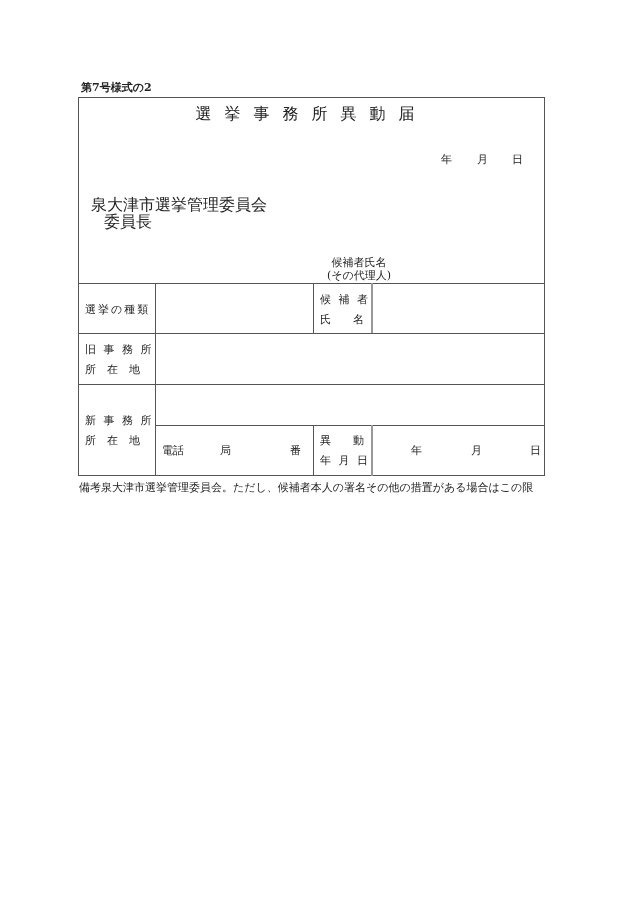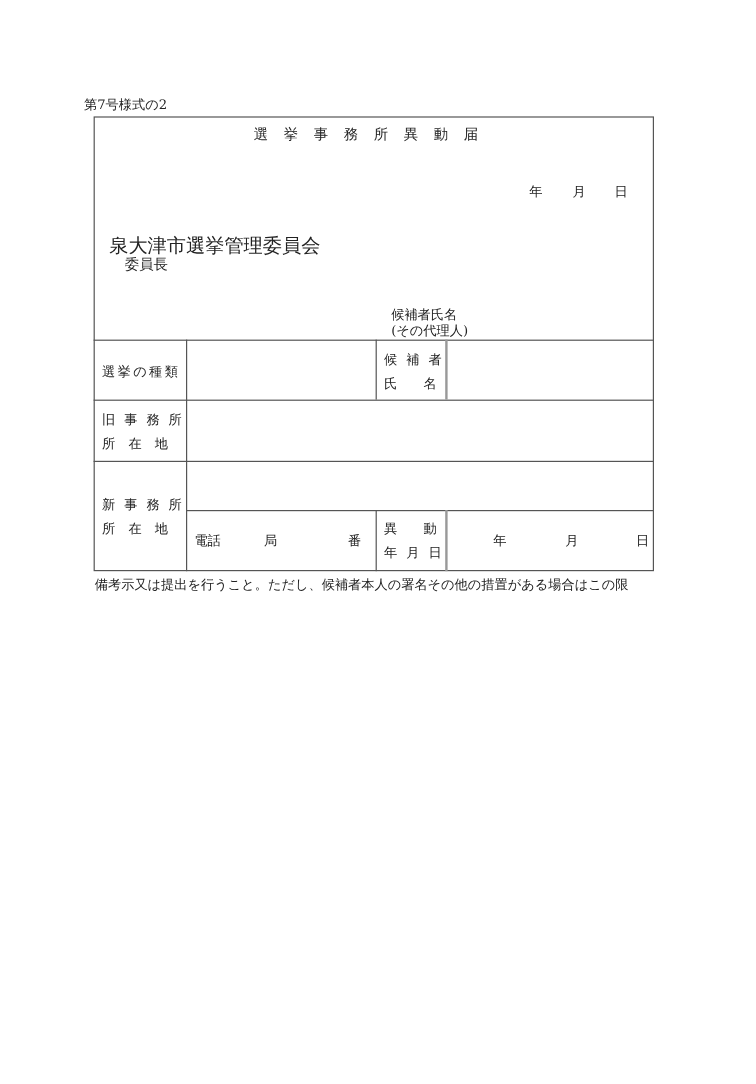--- a/index.html
+++ b/index.html
@@ -1,25 +1,25 @@
 <!DOCTYPE html>
 <html><head>
 <meta charset="utf-8">
 <style>
   html, body { margin: 0; padding: 0; background: #ffffff; }
   body { width: 630px; height: 903px; position: relative; overflow: hidden;
          font-family: "DejaVu Serif", "Liberation Serif", serif; color: #222; }
   .abs { position: absolute; }
-  .form-no { left: 70px; top: 80px; font-size: 11px; }
+  .form-no { left: 81px; top: 80px; font-size: 11px; font-weight: bold; }
   .frame { left: 78px; top: 97px; width: 467px; height: 379px; border: 1px solid #555; box-sizing: border-box; }
-  .title { left: 78px; top: 104px; width: 467px; text-align: center; font-size: 12px; letter-spacing: 13px; }
+  .title { left: 78px; top: 104px; width: 467px; text-align: center; font-size: 16px; letter-spacing: 13px; }
   .date { top: 152px; font-size: 11px; }
   .addr1 { left: 91px; top: 195px; font-size: 16px; }
-  .addr2 { left: 104px; top: 212px; font-size: 12px; }
-  .cand { left: 326px; top: 256px; font-size: 11px; text-align: left; width: 66px; line-height: 13px; }
+  .addr2 { left: 104px; top: 212px; font-size: 16px; }
+  .cand { left: 326px; top: 256px; font-size: 11px; text-align: center; width: 66px; line-height: 13px; }
   .hline { height: 0; border-top: 1px solid #555; }
   .vline { width: 0; border-left: 1px solid #555; }
   .vline.thick { border-left: 2px solid #999; }
   .lbl { font-size: 11px; white-space: nowrap; }
   .note { left: 79px; top: 478px; width: 470px; font-size: 11px; line-height: 20px; }
   .note .head { position: absolute; left: 0; top: 0; }
   .note .body { position: absolute; left: 36px; top: 0; width: 432px; }
   .note .line { display: block; white-space: nowrap; }
   .note .cont { padding-left: 0; margin-left: -14px; }
 </style>
@@ -79,15 +79,15 @@
 <span class="abs lbl" style="left:320px; top:453px; letter-spacing:2px">年 月 日</span>
 
 <span class="abs lbl" style="left:411px; top:443px">年</span>
 <span class="abs lbl" style="left:471px; top:443px">月</span>
 <span class="abs lbl" style="left:530px; top:443px">日</span>
 <div class="abs" style="left:373px; top:426px; width:172px; height:50px"></div>
 
 <div class="abs note">
   <span class="head">備考</span>
   <div class="body">
-    <span class="line cont">示又は提出を行うこと。ただし、候補者本人の署名その他の措置がある場合はこの限</span>
+    <span class="line cont">泉大津市選挙管理委員会。ただし、候補者本人の署名その他の措置がある場合はこの限</span>
   </div>
 </div>
 
 </body></html>

